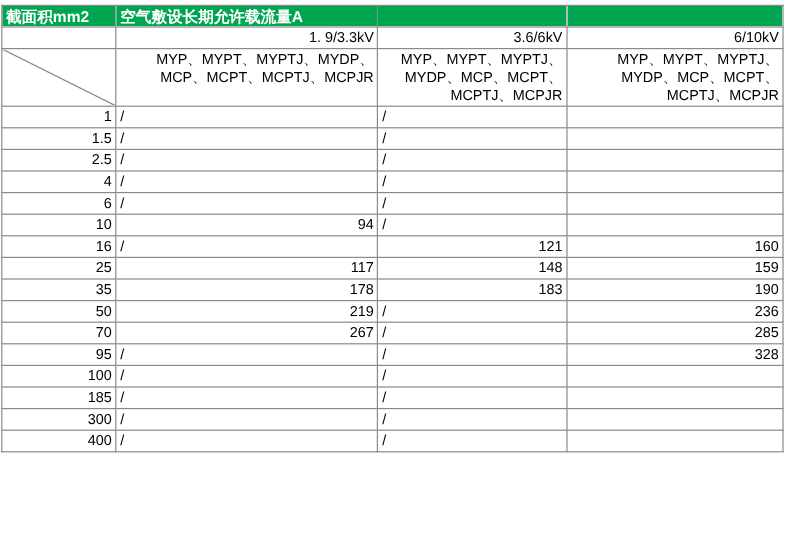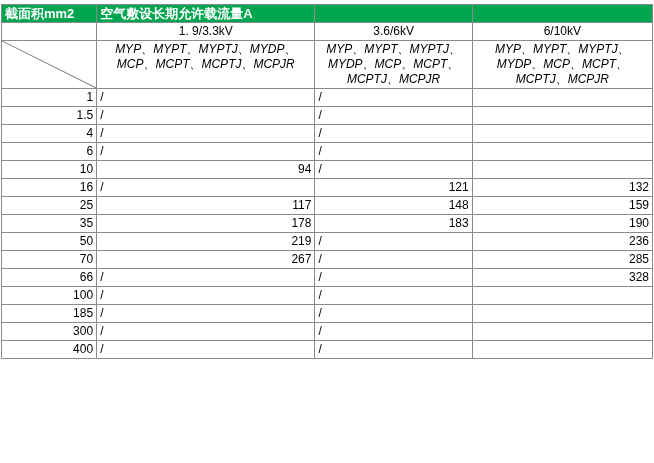--- a/index.html
+++ b/index.html
@@ -56,28 +56,27 @@
   }
   .subhdr {
     height: 18px;
     line-height: 16px;
     vertical-align: middle;
   }
   .typecell {
     height: 44px;
     line-height: 16px;
     padding-top: 2px;
-    font-style: italic;
   }
   .num {
     text-align: right;
     padding-right: 4px;
   }
   .left {
-    text-align: center;
+    text-align: right;
   }
   .slash {
     text-align: left;
     padding-left: 3px;
   }
   .diag {
     position: relative;
     padding: 0;
   }
   .diag .diag-svg {
@@ -137,20 +136,26 @@
         <td class="slash">/</td>
         <td class="slash"></td>
       </tr>
       <tr>
         <td class="num">1.5</td>
         <td class="slash">/</td>
         <td class="slash">/</td>
         <td class="slash"></td>
       </tr>
       <tr>
+        <td class="num">2.5</td>
+        <td class="slash">/</td>
+        <td class="slash">/</td>
+        <td class="slash"></td>
+      </tr>
+      <tr>
         <td class="num">4</td>
         <td class="slash">/</td>
         <td class="slash">/</td>
         <td class="slash"></td>
       </tr>
       <tr>
         <td class="num">6</td>
         <td class="slash">/</td>
         <td class="slash">/</td>
         <td class="slash"></td>
@@ -158,21 +163,21 @@
       <tr>
         <td class="num">10</td>
         <td class="num">94</td>
         <td class="slash">/</td>
         <td class="slash"></td>
       </tr>
       <tr>
         <td class="num">16</td>
         <td class="slash">/</td>
         <td class="num">121</td>
-        <td class="num">132</td>
+        <td class="num">160</td>
       </tr>
       <tr>
         <td class="num">25</td>
         <td class="num">117</td>
         <td class="num">148</td>
         <td class="num">159</td>
       </tr>
       <tr>
         <td class="num">35</td>
         <td class="num">178</td>
@@ -185,21 +190,21 @@
         <td class="slash">/</td>
         <td class="num">236</td>
       </tr>
       <tr>
         <td class="num">70</td>
         <td class="num">267</td>
         <td class="slash">/</td>
         <td class="num">285</td>
       </tr>
       <tr>
-        <td class="num">66</td>
+        <td class="num">95</td>
         <td class="slash">/</td>
         <td class="slash">/</td>
         <td class="num">328</td>
       </tr>
       <tr>
         <td class="num">100</td>
         <td class="slash">/</td>
         <td class="slash">/</td>
         <td class="slash"></td>
       </tr>

